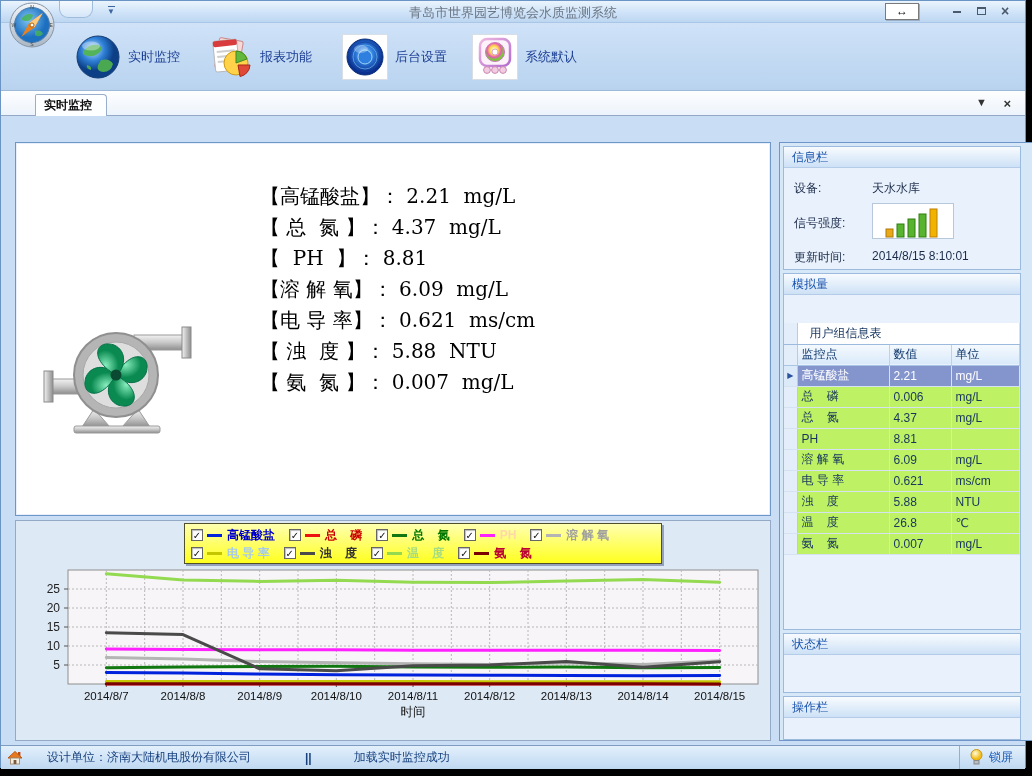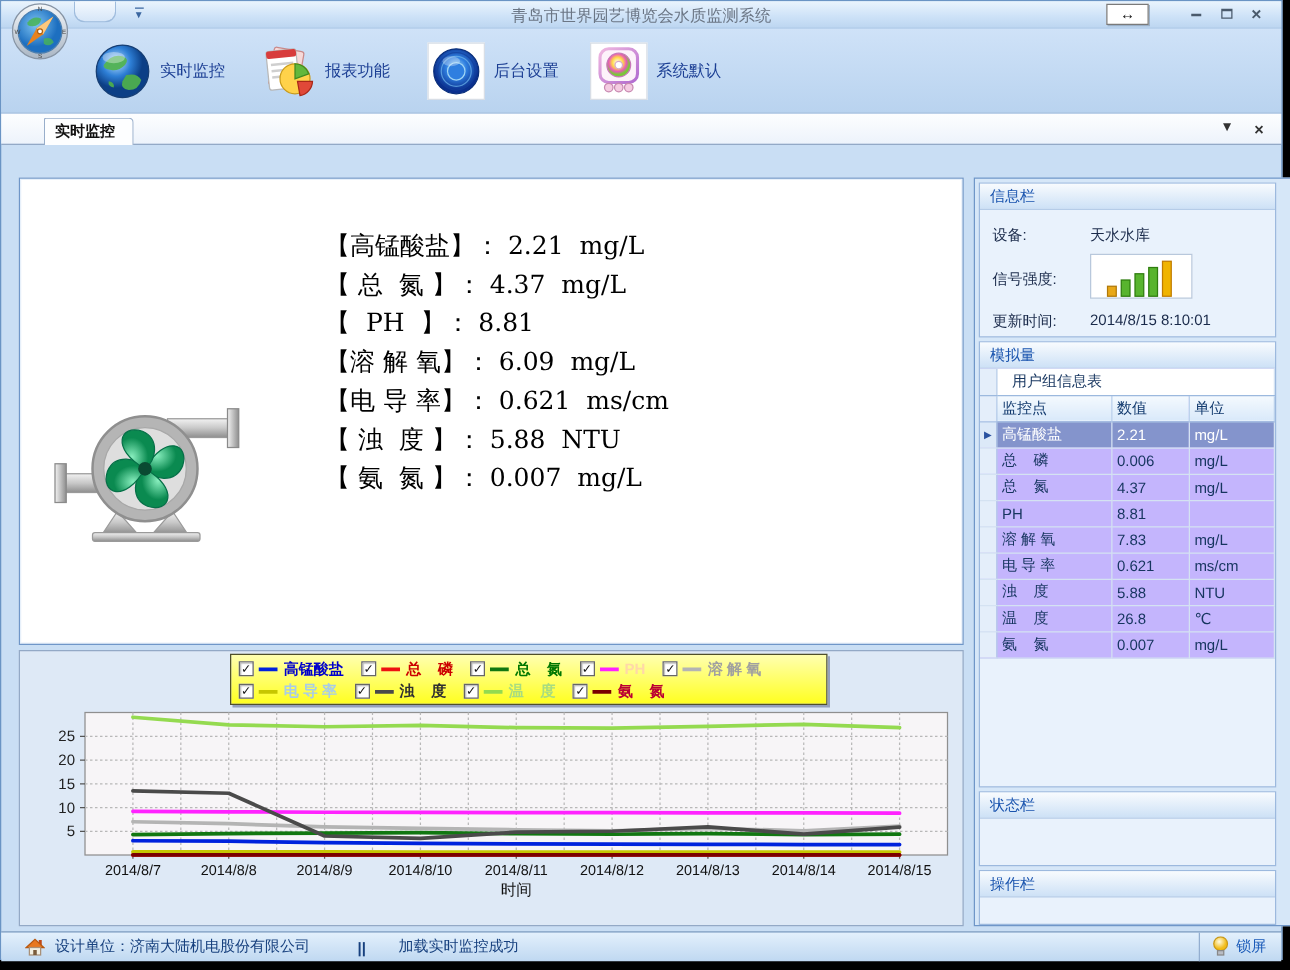--- a/index.html
+++ b/index.html
@@ -85,37 +85,37 @@
   .gb-header { height:21px; background:linear-gradient(#f8fbfe,#cde1f6); border-bottom:1px solid #b5cce8;
     font-size:12px; color:#1a54ae; line-height:20px; padding-left:8px; }
   .gb-info   { top:3px;   height:124px; }
   .gb-analog { top:130px; height:357px; }
   .gb-status { top:490px; height:60px; }
   .gb-oper   { top:553px; height:44px; }
   .info-row { position:absolute; font-size:12px; color:#1a2a4a; }
   .signal-box { position:absolute; left:88px; top:56px; width:82px; height:36px; background:#fff;
     border:1px solid #b8c8dc; display:flex; align-items:flex-end; justify-content:center; }
 
-  .analog-table { width:100%; border-collapse:collapse; background:#c4b5fd; font-size:12px; color:#16355f; }
+  .analog-table { width:100%; border-collapse:collapse; background:#bef264; font-size:12px; color:#16355f;margin-top:28px; }
   .analog-table td,.analog-table th { height:21px; padding:0 4px; border-bottom:1px solid #d4e2f2;
     border-right:1px solid #d4e2f2; text-align:left; font-weight:normal; white-space:pre; }
   .caption-row td { background:#fff; border-bottom:1px solid #9cb9de; padding-left:12px; }
   .head-row th { background:linear-gradient(#f5fafe,#d9e9fa); border-bottom:1px solid #a9c4e4;
     border-right:1px solid #bcd2ec; color:#123a6e; }
   td.ind,th.ind { width:13px; background:#e4eefa; border-right:1px solid #b4cce8; padding:0;
     text-align:center; font-size:8px; color:#2a52a0; }
   tr.selected td { background:#8494cc; color:#fff; }
   tr.selected td.ind { background:#dce9f8; color:#2a52a0; }
   .data-row { cursor:pointer; }
 
   
   .statusbar { position:absolute; left:0; top:744px; width:100%; height:24px;
     background:linear-gradient(#e3f0fc,#bfd8f1); border-top:1px solid #7f9dc0;
     display:flex; align-items:center; font-size:12px; color:#17407e; }
-  .sb-left { display:flex; align-items:center; gap:8px; padding-left:6px;margin-left:13px; }
+  .sb-left { display:flex; align-items:center; gap:24px; padding-left:6px; }
   .sb-sep { margin:0 18px 0 30px; font-weight:bold; }
   .sb-right { margin-left:auto; display:flex; align-items:center; gap:6px; padding-right:12px;
     border-left:1px solid #93aed0; height:100%; padding-left:10px; cursor:pointer; color:#1a5ab8; }
 </style>
 </head>
 <body>
 
 <div class="window">
 
   <div class="titlebar">
@@ -465,21 +465,21 @@
             </tr>
             <tr class="data-row">
               <td class="ind"></td>
               <td>PH</td>
               <td>8.81</td>
               <td></td>
             </tr>
             <tr class="data-row">
               <td class="ind"></td>
               <td>溶 解 氧</td>
-              <td>7.83</td>
+              <td>6.09</td>
               <td>mg/L</td>
             </tr>
             <tr class="data-row">
               <td class="ind"></td>
               <td>电 导 率</td>
               <td>0.621</td>
               <td>ms/cm</td>
             </tr>
             <tr class="data-row">
               <td class="ind"></td>

